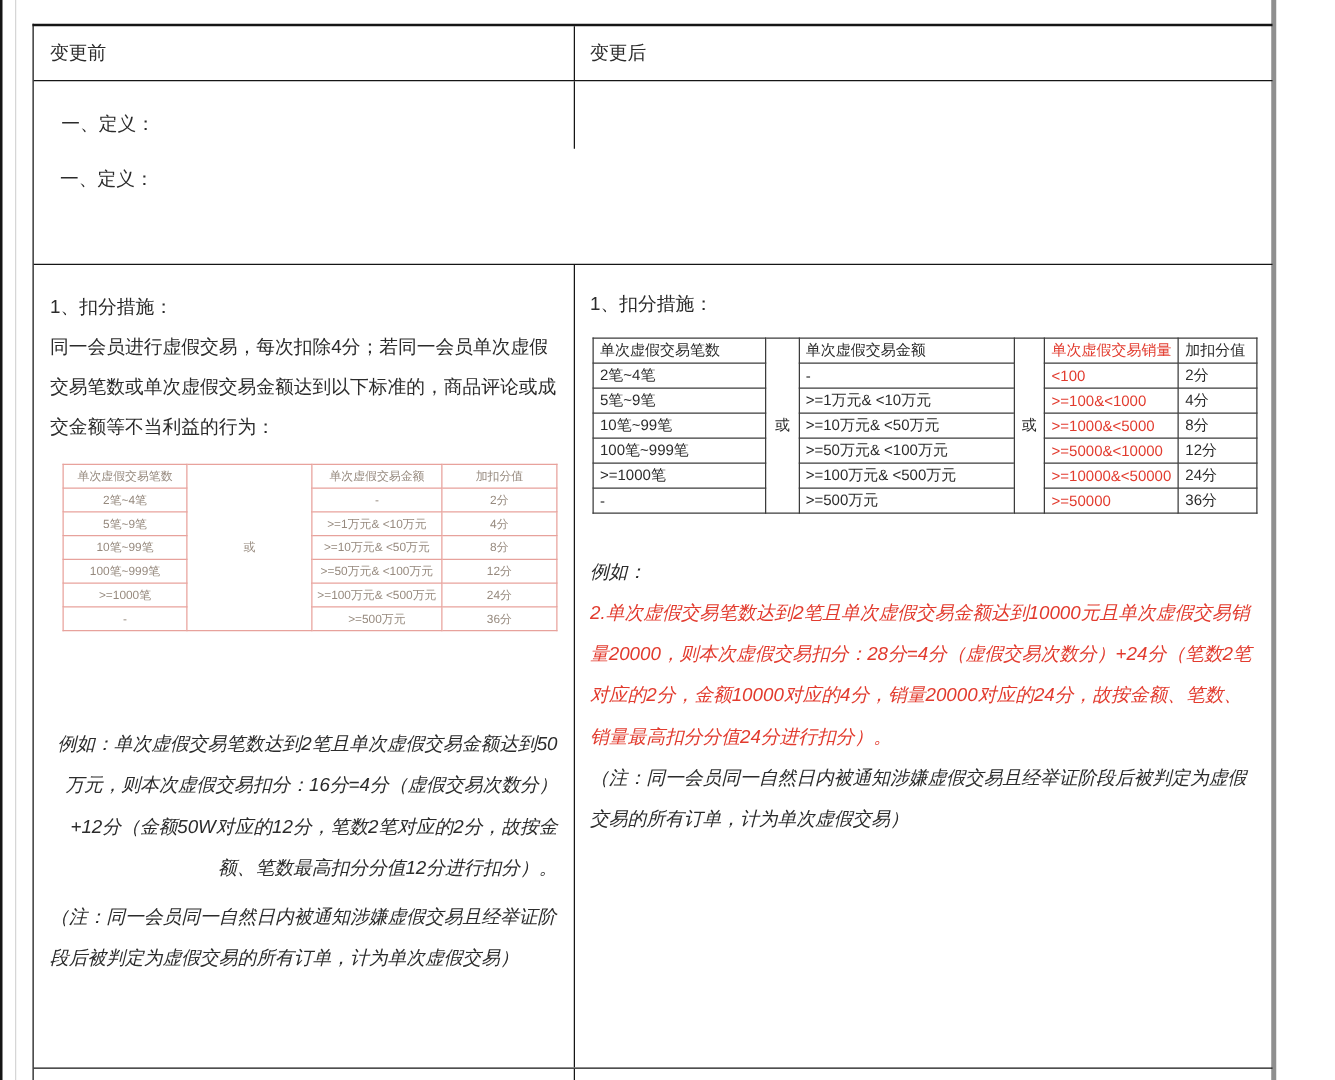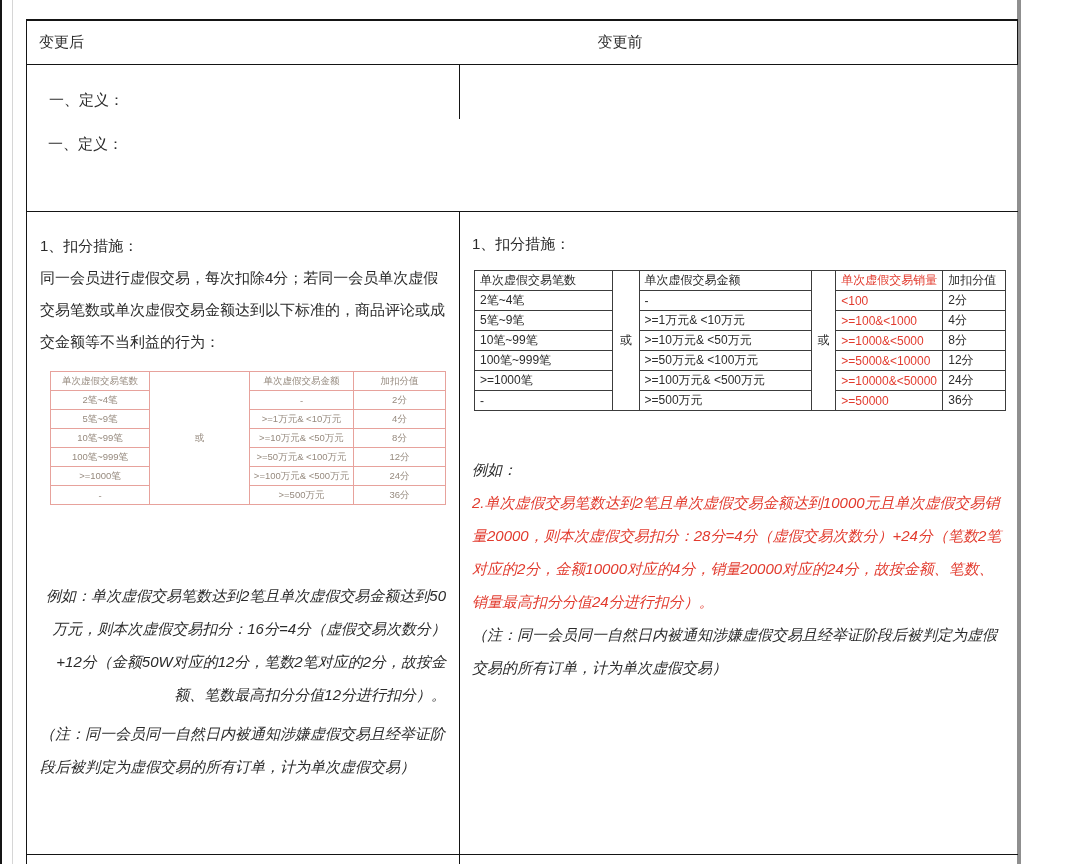--- a/index.html
+++ b/index.html
@@ -45,34 +45,34 @@
 
   
   .lt-wrap { filter:blur(0.45px); opacity:0.92; }
   table.lt { border-collapse:collapse; margin:13px 0 0 10px; font-size:9.5px;
              color:#8e8074; table-layout:fixed; }
   table.lt td { border:1px solid #e69b94; padding:0 3px; height:19px; text-align:center;
                 white-space:nowrap; overflow:hidden; }
 
   .gap-ex-left { margin-top:74px;text-align:right; }
   .note-left { margin-top:6px; }
-  .gap-ex-right { margin-top:42px; }
+  .gap-ex-right { margin-top:30px; }
 </style>
 </head>
 <body>
 
 <div class="edge-black"></div>
 <div class="edge-gray"></div>
 <div class="scrollbar"></div>
 
 <div class="doc">
 
   <div class="row hdr-row">
+    <div class="cell left">变更前</div>
     <div class="cell right">变更后</div>
-    <div class="cell left">变更前</div>
   </div>
 
   <div class="row r1">
     <div class="cell left">
       <p class="t lh38 title" style="margin-top:16px">一、定义：</p>
     </div>
     <div class="cell right">
       <p class="t lh38 title" style="margin-top:6px">一、定义：</p>
     </div>
   </div>

